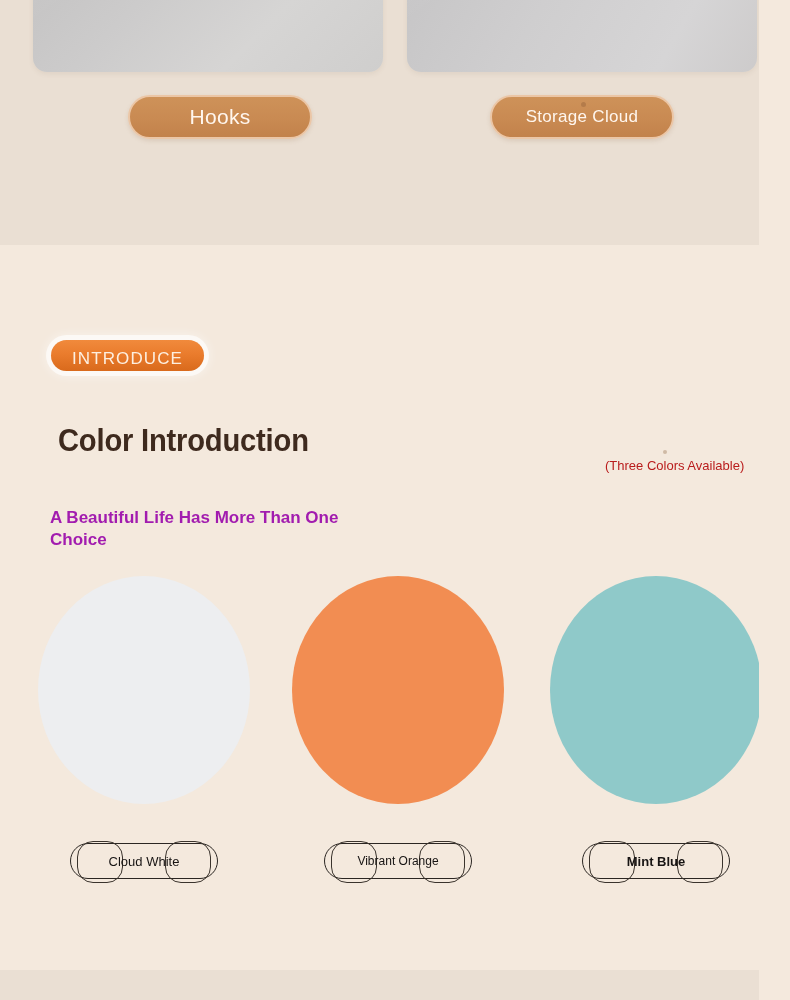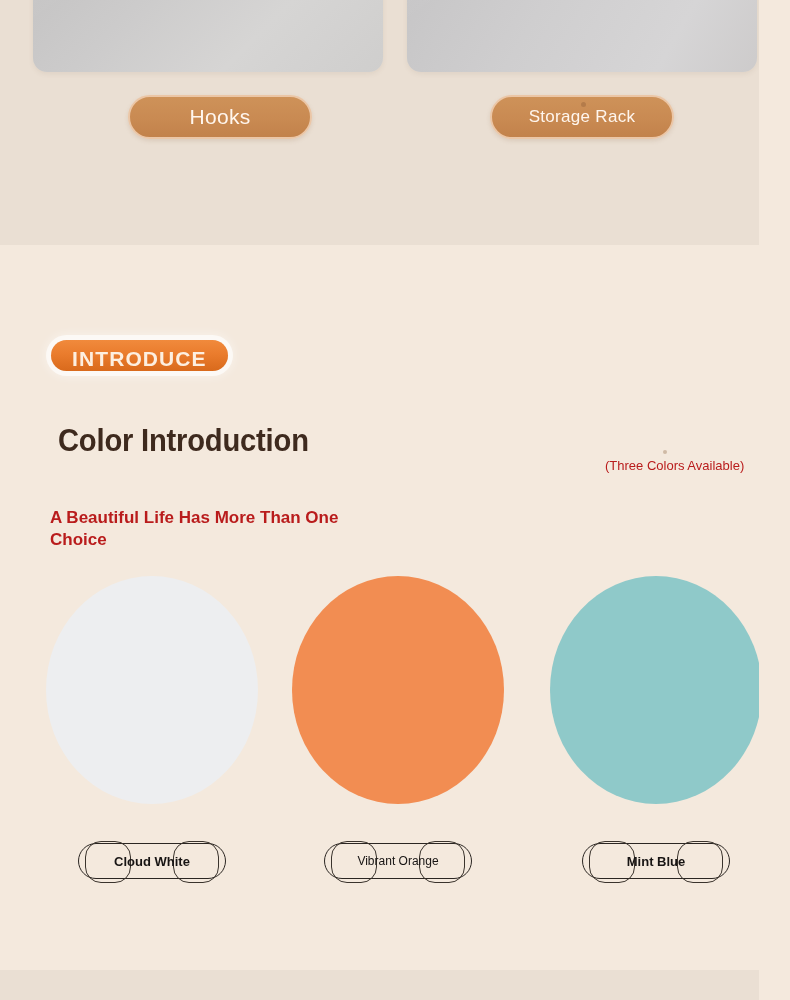--- a/index.html
+++ b/index.html
@@ -132,22 +132,22 @@
     padding: 0 21px;
     display: inline-flex;
     align-items: center;
     border-radius: 16px;
     background: linear-gradient(180deg, #F18A3C 0%, #E97B2C 48%, #D96A1C 100%);
     box-shadow: 0 0 0 5px rgba(255,255,255,.62),
                 0 0 9px 7px rgba(255,255,255,.33);
   }
   .introduce-badge span {
     color: #FDEFE0;
-    font-size: 21px;
-    font-weight: 700;
+    font-size: 17px;
+    font-weight: 400;
     letter-spacing: 1.1px;
     margin-top: 7px;
   }
 
   
   .heading-main {
     position: absolute;
     left: 58px;
     top: 178px;
     font-size: 31px;
@@ -160,21 +160,21 @@
   }
 
   .heading-sub {
     position: absolute;
     left: 50px;
     top: 262px;
     width: 300px;
     font-size: 17px;
     font-weight: 700;
     line-height: 1.28;
-    color: #b91c1c;
+    color: #a21caf;
   }
 
   .colors-available {
     position: absolute;
     left: 605px;
     top: 213px;
     font-size: 13px;
     color: #b91c1c;
   }
 
@@ -196,21 +196,21 @@
     height: 310px;
   }
 
   .swatch {
     position: absolute;
     top: 0;
     width: 258px;
     text-align: center;
   }
 
-  .swatch-0 { left: 23px; font-weight: bold; }
+  .swatch-0 { left: 15px; }
   .swatch-1 { left: 269px; }
   .swatch-2 { left: 527px; }
 
   .swatch-disc {
     width: 212px;
     height: 228px;
     margin: 0 auto;
     border-radius: 50%;
   }
 
@@ -284,21 +284,21 @@
       <div class="product-card card-right">
         <div class="card-gloss"></div>
       </div>
     </div>
 
     <div class="card-labels">
       <div class="card-pill pill-hooks">Hooks</div>
 
       <div class="card-pill pill-rack">
         <span class="rack-speck"></span>
-        <span>Storage Rack</span>
+        <span>Storage Cloud</span>
       </div>
     </div>
 
   </div>
 
   <div class="section-intro">
 
     <div class="introduce-badge">
       <span>INTRODUCE</span>
     </div>

